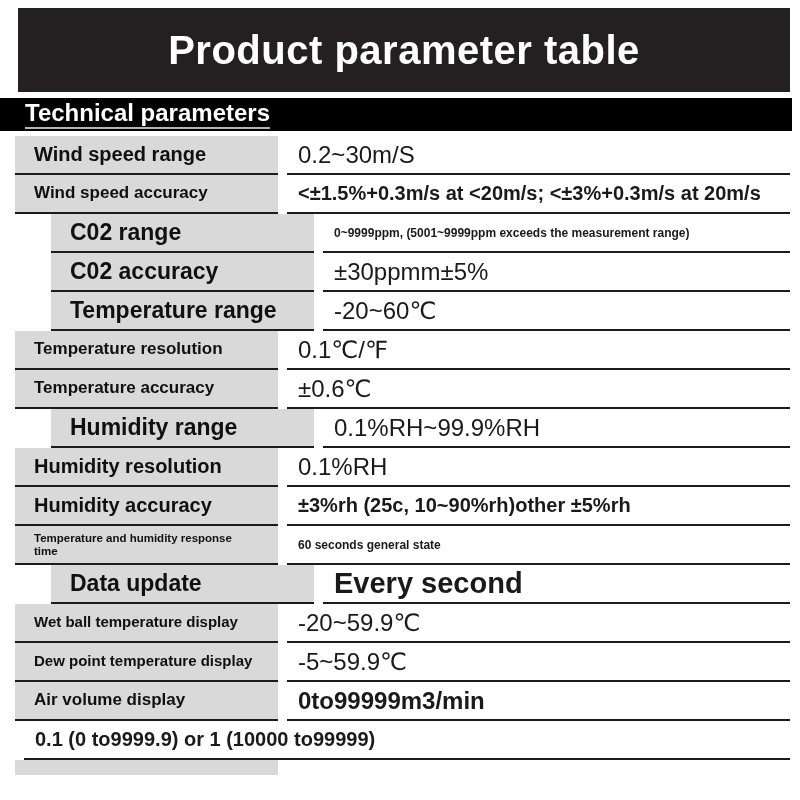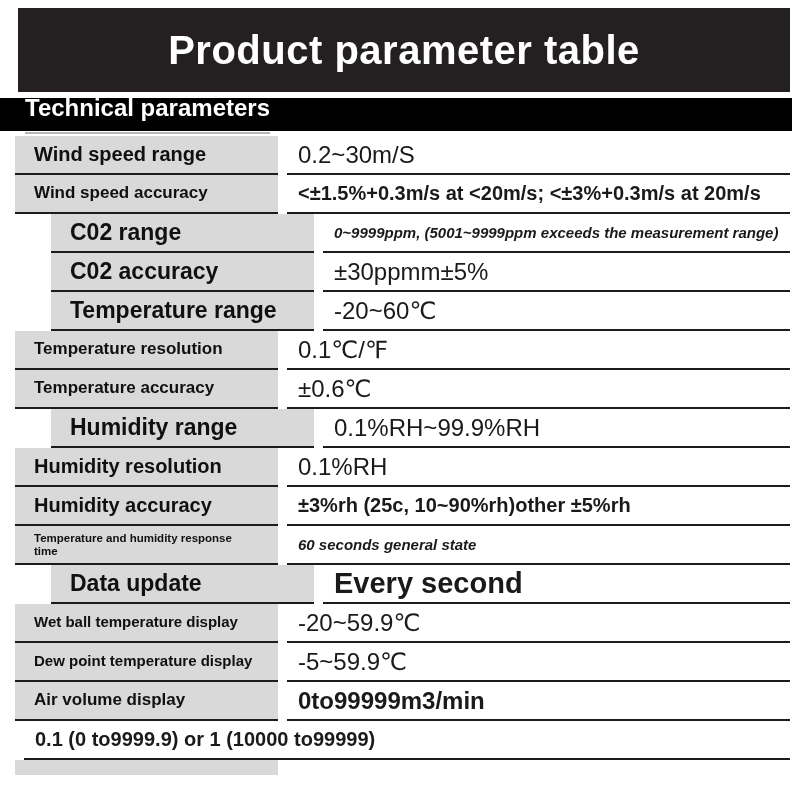--- a/index.html
+++ b/index.html
@@ -32,21 +32,21 @@
   .section-bar {
     margin-top: 6px;
     width: 792px; height: 33px;
     background: var(--section-bar-bg);
     display: flex; align-items: center;
   }
   .section-text {
     color: var(--title-text);
     font-size: 24px; font-weight: 700;
     margin-left: 25px; line-height: 1.05;
-    padding-bottom: 11px;
+    padding-bottom: 2px;
     border-bottom: 2px solid #b5b5b5;
     white-space: nowrap;
   }
   .table { margin: 5px 10px 0 15px; }
   .row { display: flex; height: 39px; }
   .cell {
     display: flex; align-items: center;
     border-bottom: 2px solid var(--divider);
     overflow: hidden;
   }
@@ -71,21 +71,21 @@
   
   .ls-xl { font-size: 23px; margin-left: 36px; }
   .ls-lg { font-size: 20px; }
   .ls-md { font-size: 17px; }
   .ls-sm { font-size: 15px; }
   .ls-xs { font-size: 11.5px; white-space: normal; padding-right: 30px; }
   
   .vs-xxl { font-size: 29px; }
   .vs-xl  { font-size: 24px; }
   .vs-lg  { font-size: 20px; }
-  .vs-sm  { font-size: 15px; font-style: italic; }
+  .vs-sm  { font-size: 12px; }
   
   .stub-row { display: flex; height: 15px; }
   .stub-label { width: 263px; background: var(--label-cell-bg); }
 </style>
 </head>
 <body>
 
 <div class="title-bar">
   <span class="title-text">Product parameter table</span>
 </div>

